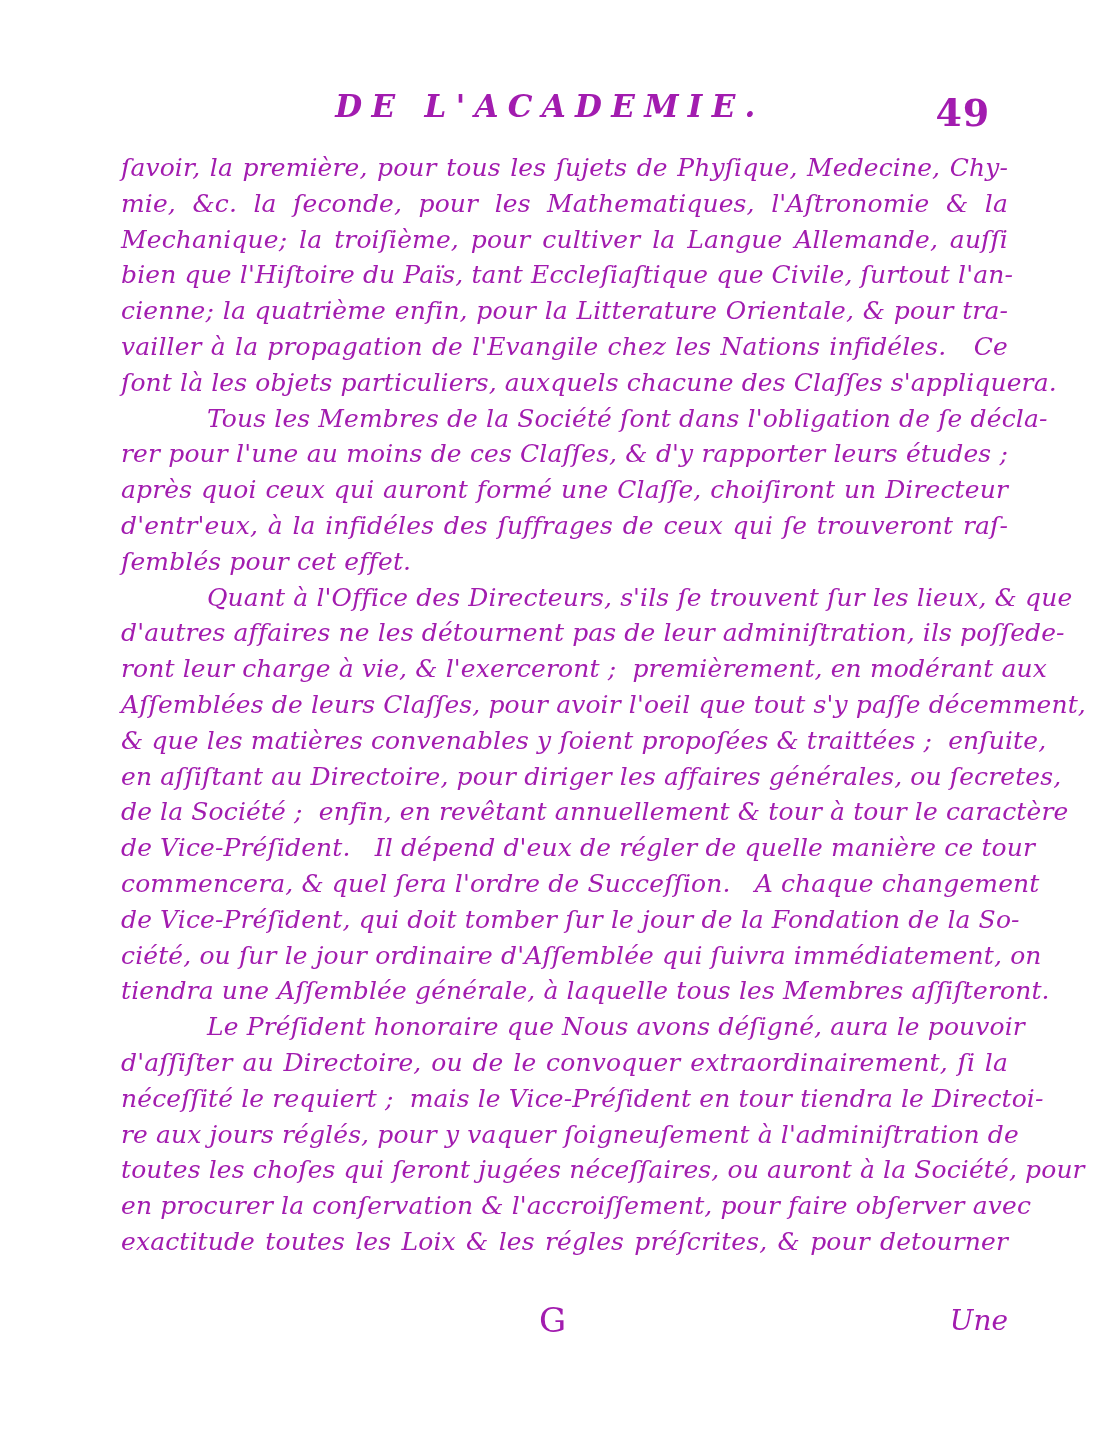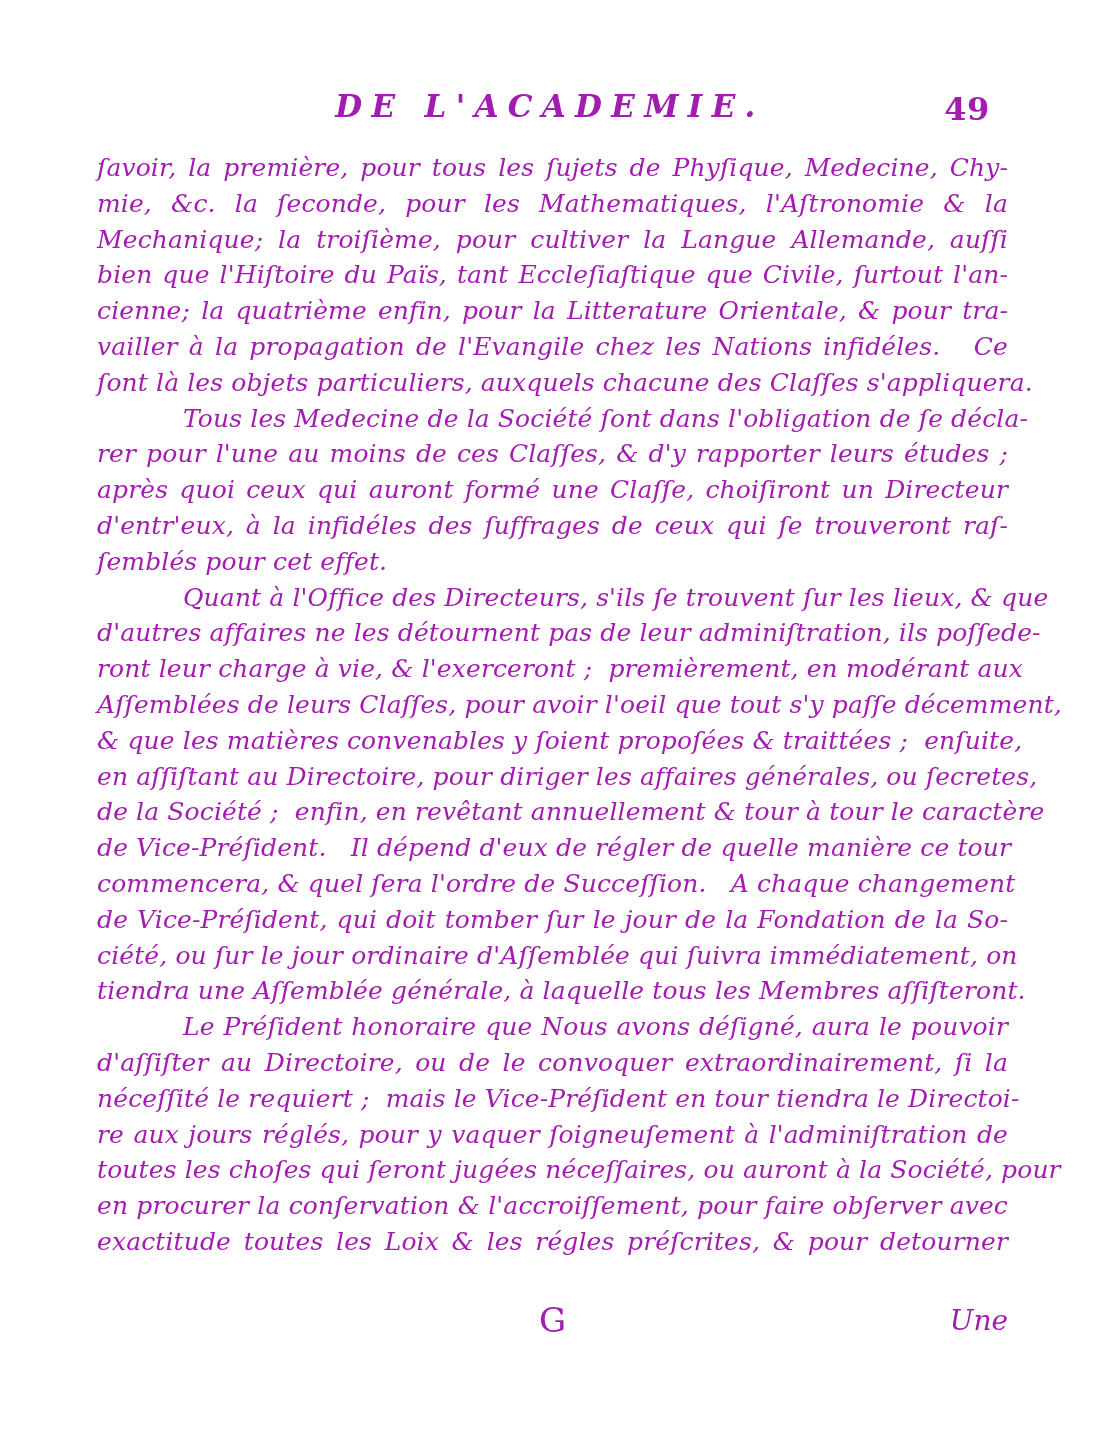--- a/index.html
+++ b/index.html
@@ -23,39 +23,40 @@
     font-style:italic;
     font-weight:bold;
     font-size:31px;
     letter-spacing:0.30em;
     white-space:nowrap;
   }
   .page-number{
     position:absolute;
     right:110px;top:2px;
     font-weight:bold;
-    font-size:32px;
+    font-size:38px;
     letter-spacing:0.02em;
   }
   .text-block{
     position:absolute;
     top:150px;
     left:97px;
     width:911px;
   }
   .line{
     font-style:italic;
     font-weight:500;
     font-size:25px;
     line-height:35.8px;
     height:35.8px;
     white-space:nowrap;
     text-align:justify;
     text-align-last:justify;
     letter-spacing:0.005em;
+    margin-left:24px;
   }
   
   .line::after{content:"";display:inline-block;width:0;}
   .line.indent{ text-indent:86px; }
   .line.noj{ text-align:center; text-align-last:left; }
   .footer-row{
     position:absolute;
     top:1300px;left:97px;width:911px;height:42px;
   }
   .signature-mark{
@@ -83,21 +84,21 @@
   </div>
 
   <div class="text-block">
     <div class="line">ſavoir, la première, pour tous les ſujets de Phyſique, Medecine, Chy-</div>
     <div class="line">mie, &amp;c. la ſeconde, pour les Mathematiques, l'Aſtronomie &amp; la</div>
     <div class="line">Mechanique; la troiſième, pour cultiver la Langue Allemande, auſſi</div>
     <div class="line">bien que l'Hiſtoire du Païs, tant Eccleſiaſtique que Civile, ſurtout l'an-</div>
     <div class="line">cienne; la quatrième enfin, pour la Litterature Orientale, &amp; pour tra-</div>
     <div class="line">vailler à la propagation de l'Evangile chez les Nations infidéles.&nbsp;&nbsp; Ce</div>
     <div class="line">ſont là les objets particuliers, auxquels chacune des Claſſes s'appliquera.</div>
-    <div class="line indent">Tous les Medecine de la Société ſont dans l'obligation de ſe décla-</div>
+    <div class="line indent">Tous les Membres de la Société ſont dans l'obligation de ſe décla-</div>
     <div class="line">rer pour l'une au moins de ces Claſſes, &amp; d'y rapporter leurs études ;</div>
     <div class="line">après quoi ceux qui auront formé une Claſſe, choiſiront un Directeur</div>
     <div class="line">d'entr'eux, à la infidéles des ſuffrages de ceux qui ſe trouveront raſ-</div>
     <div class="line noj">ſemblés pour cet effet.</div>
     <div class="line indent">Quant à l'Office des Directeurs, s'ils ſe trouvent ſur les lieux, &amp; que</div>
     <div class="line">d'autres affaires ne les détournent pas de leur adminiſtration, ils poſſede-</div>
     <div class="line">ront leur charge à vie, &amp; l'exerceront ;&nbsp; premièrement, en modérant aux</div>
     <div class="line">Aſſemblées de leurs Claſſes, pour avoir l'oeil que tout s'y paſſe décemment,</div>
     <div class="line">&amp; que les matières convenables y ſoient propoſées &amp; traittées ;&nbsp; enſuite,</div>
     <div class="line">en aſſiſtant au Directoire, pour diriger les affaires générales, ou ſecretes,</div>

